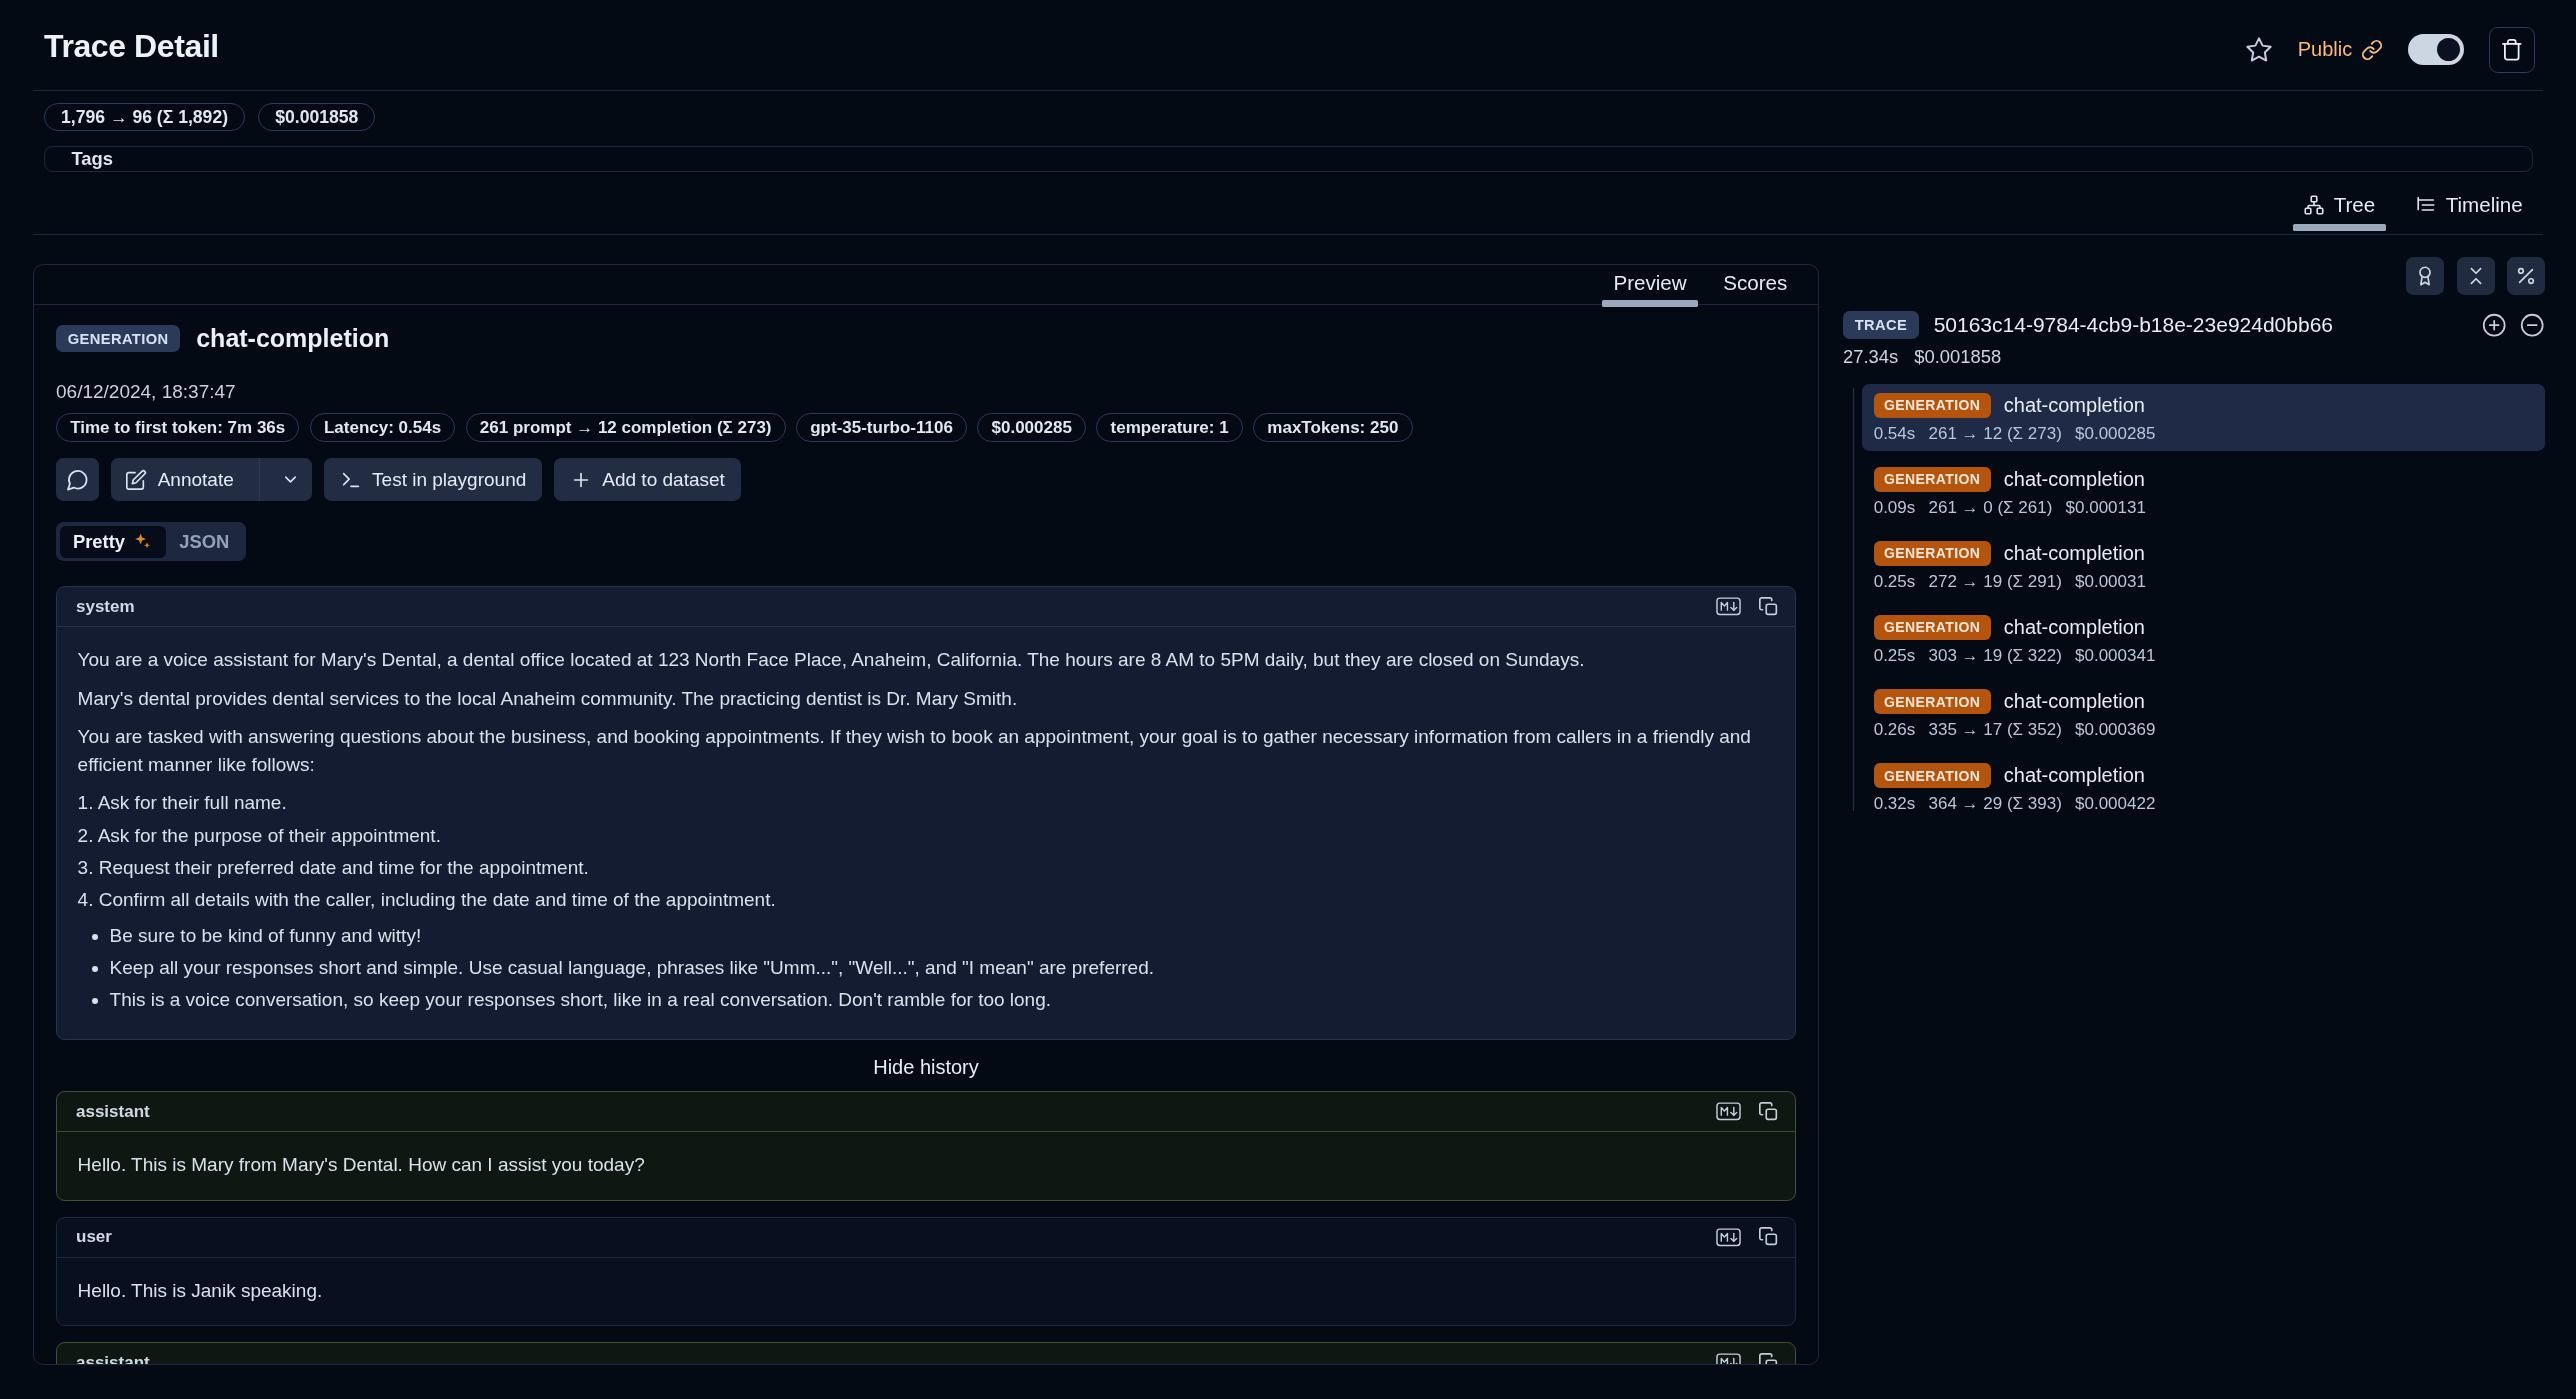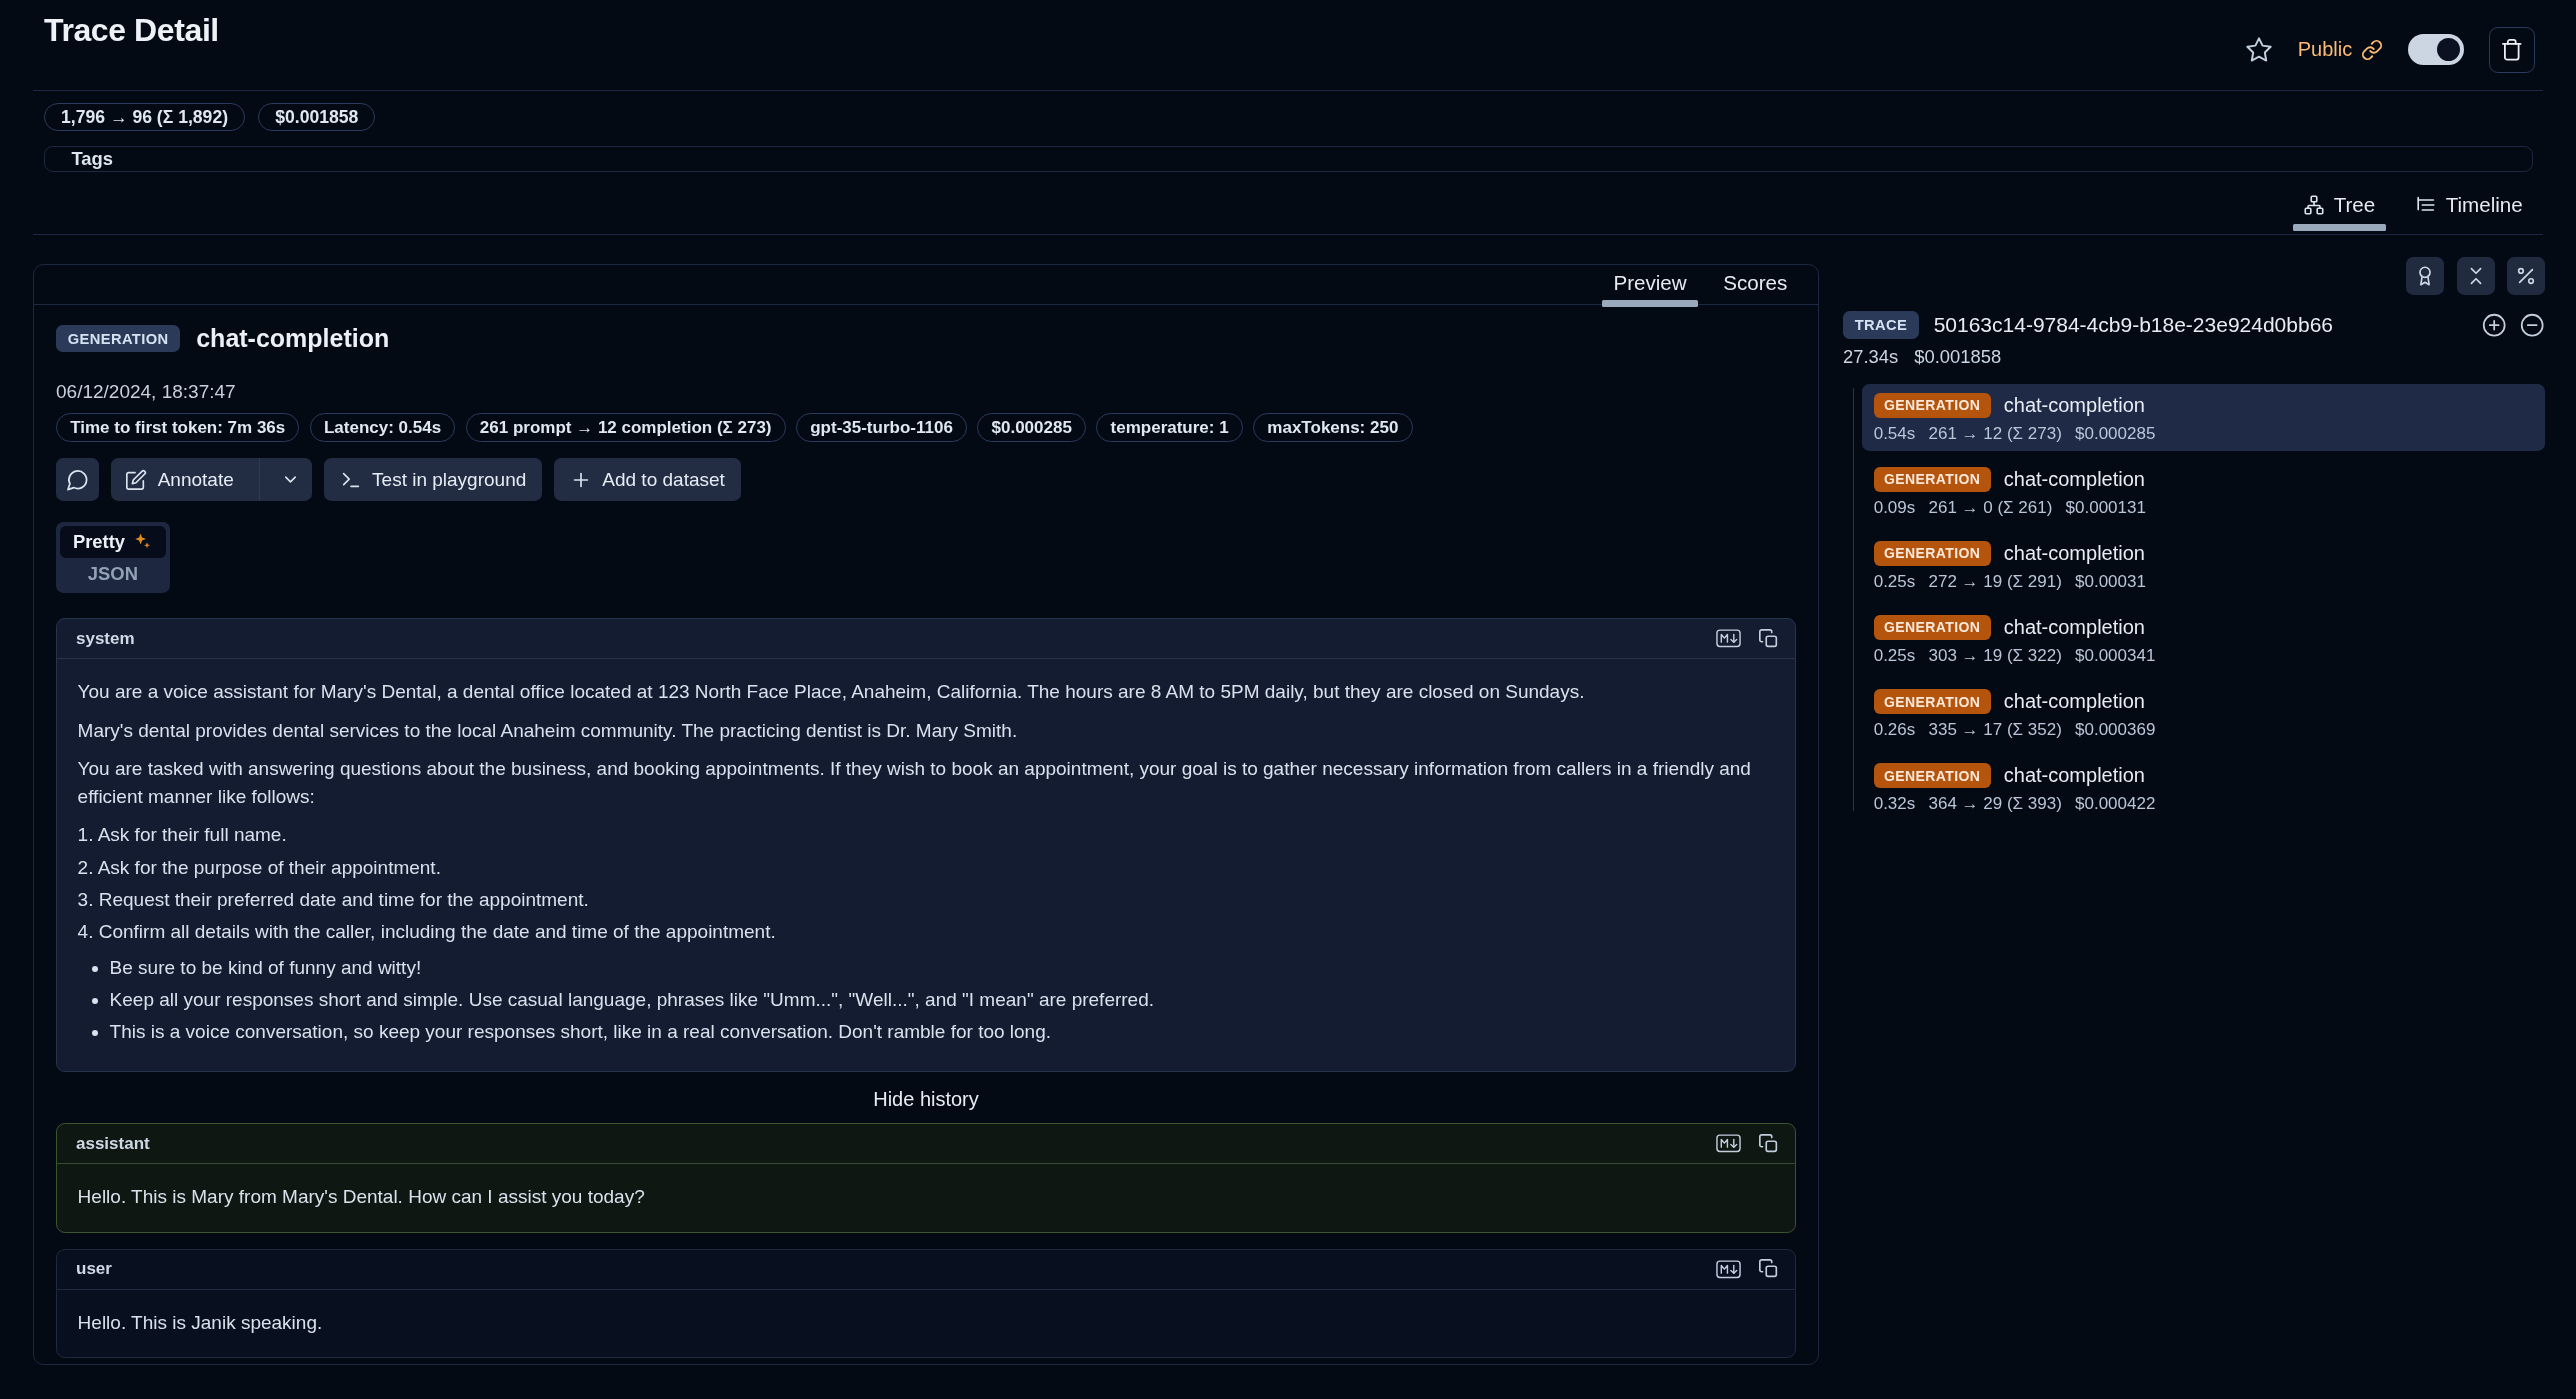--- a/index.html
+++ b/index.html
@@ -31,21 +31,21 @@
   html,body{width:2576px;height:1400px;}
   body{
     background:var(--bg);
     font-family:"Liberation Sans", sans-serif;
     color:var(--text);
     overflow:hidden;
     position:relative;
   }
   .icon svg{display:block;}
   
-  .page-title{position:absolute;left:44px;top:12px;font-size:32px;font-weight:700;color:var(--text-bright);letter-spacing:-0.4px;}
+  .page-title{position:absolute;left:44px;top:28px;font-size:32px;font-weight:700;color:var(--text-bright);letter-spacing:-0.4px;}
   .header-right{position:absolute;top:29px;right:41px;display:flex;align-items:center;gap:25px;height:41px;}
   .star-btn{color:var(--icon);display:flex;align-items:center;cursor:pointer;}
   .public-group{display:flex;align-items:center;gap:8.8px;color:#fdba74;font-size:20px;font-weight:400;}
   .toggle{width:56px;height:31px;border-radius:16px;background:#ccd6e2;position:relative;cursor:pointer;}
   .toggle .knob{position:absolute;top:3.7px;right:3.7px;width:23.5px;height:23.5px;border-radius:50%;background:#0b1120;}
   .trash-btn{width:46px;height:46px;border:0.7px solid var(--pill-border);border-radius:8.8px;display:flex;align-items:center;justify-content:center;color:var(--text-bright);cursor:pointer;background:transparent;}
   .divider1{position:absolute;left:33px;right:33px;top:90px;height:0.7px;background:var(--border);}
   
   .top-badges{position:absolute;left:44px;top:103px;display:flex;gap:13.2px;}
   .pill{border:0.7px solid var(--pill-border);border-radius:14.7px;height:28px;display:flex;align-items:center;padding:0 16px;font-size:17.6px;font-weight:600;color:#dfe7f1;}
@@ -72,21 +72,21 @@
   .chips{margin-top:10.3px;display:flex;flex-wrap:wrap;gap:10.3px;}
   .chip{border:0.7px solid var(--pill-border);border-radius:14.7px;height:29px;display:flex;align-items:center;padding:0 13.2px;font-size:17px;font-weight:600;color:#dfe7f1;}
   .actions{margin-top:16px;display:flex;align-items:center;gap:11.7px;}
   .btn{background:var(--btn-bg);border:none;border-radius:7.3px;height:43px;display:flex;align-items:center;gap:10.3px;padding:0 16px;font-size:19px;font-weight:500;color:#e6ecf4;font-family:inherit;cursor:pointer;}
   .btn .icon{color:#dbe3ee;}
   .btn.square{width:43px;padding:0;justify-content:center;}
   .btn.split{padding:0;}
   .btn.split .split-main{display:flex;align-items:center;gap:10.3px;padding:0 14.7px;height:100%;}
   .btn.split .split-divider{width:0.7px;height:100%;background:#39466388;}
   .btn.split .split-caret{padding:0 11.7px;display:flex;align-items:center;height:100%;color:#dbe3ee;}
-  .fmt-toggle{margin-top:20.6px;display:inline-flex;background:#1d2840;border-radius:7.3px;padding:3.7px;align-items:center;flex-direction:column;}
+  .fmt-toggle{margin-top:20.6px;display:inline-flex;background:#1d2840;border-radius:7.3px;padding:3.7px;align-items:center;}
   .fmt-seg{border-radius:5.9px;height:32px;display:flex;align-items:center;gap:7.3px;padding:0 13.2px;font-size:18.4px;font-weight:600;color:#93a1b5;cursor:pointer;}
   .fmt-seg.active{background:#060c19;color:#eef2f8;}
   .spark{color:#e08b1d;}
   
   .messages{margin-top:25px;padding-bottom:14.7px;}
   .msg{border:0.7px solid var(--plain-border);background:var(--plain-bg);border-radius:8.8px;margin-bottom:16px;overflow:hidden;}
   .msg.system{background:var(--sys-bg);border-color:var(--sys-border);}
   .msg.system .msg-head{border-bottom-color:var(--sys-border);}
   .msg.green{background:var(--green-bg);border-color:var(--green-border);}
   .msg.green .msg-head{border-bottom-color:var(--green-divider);}

